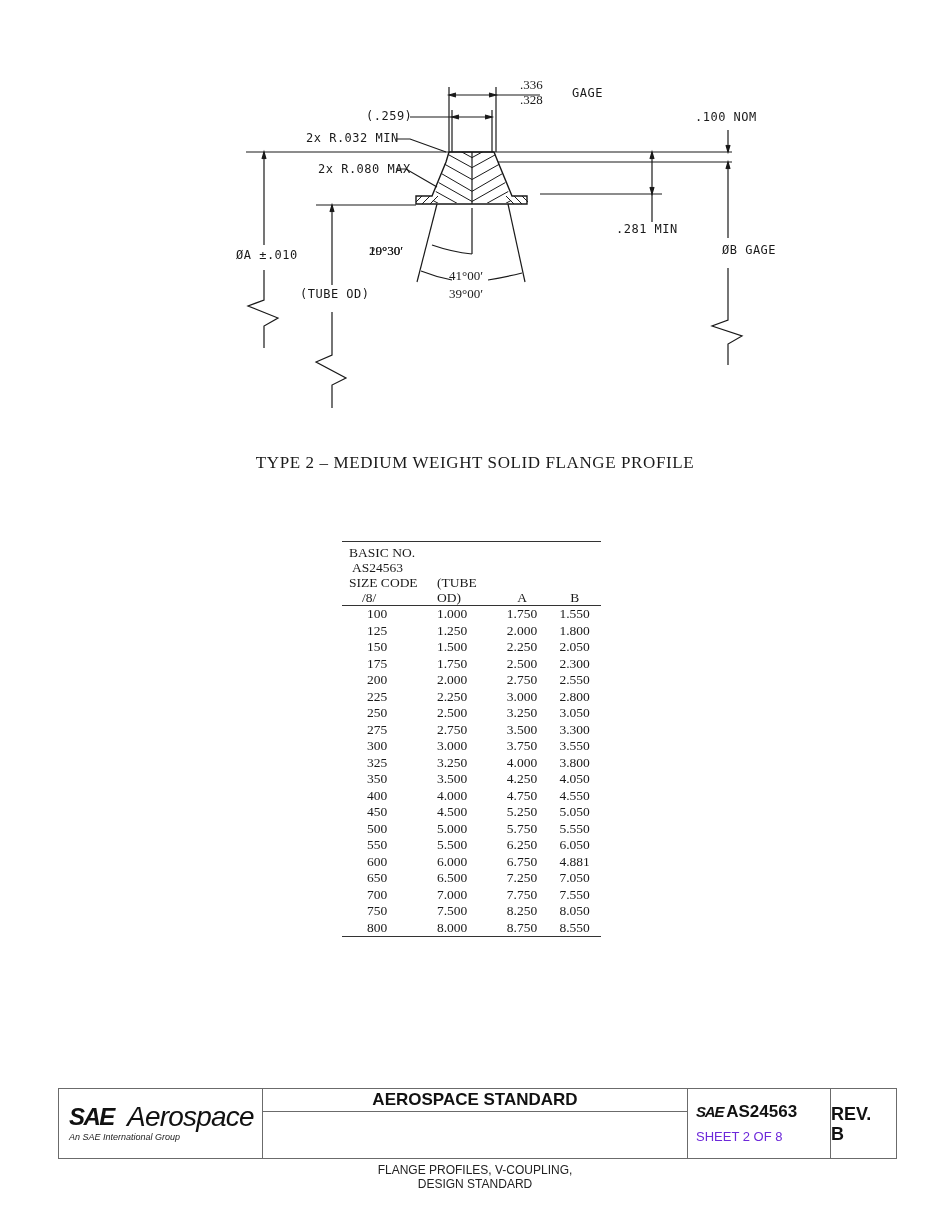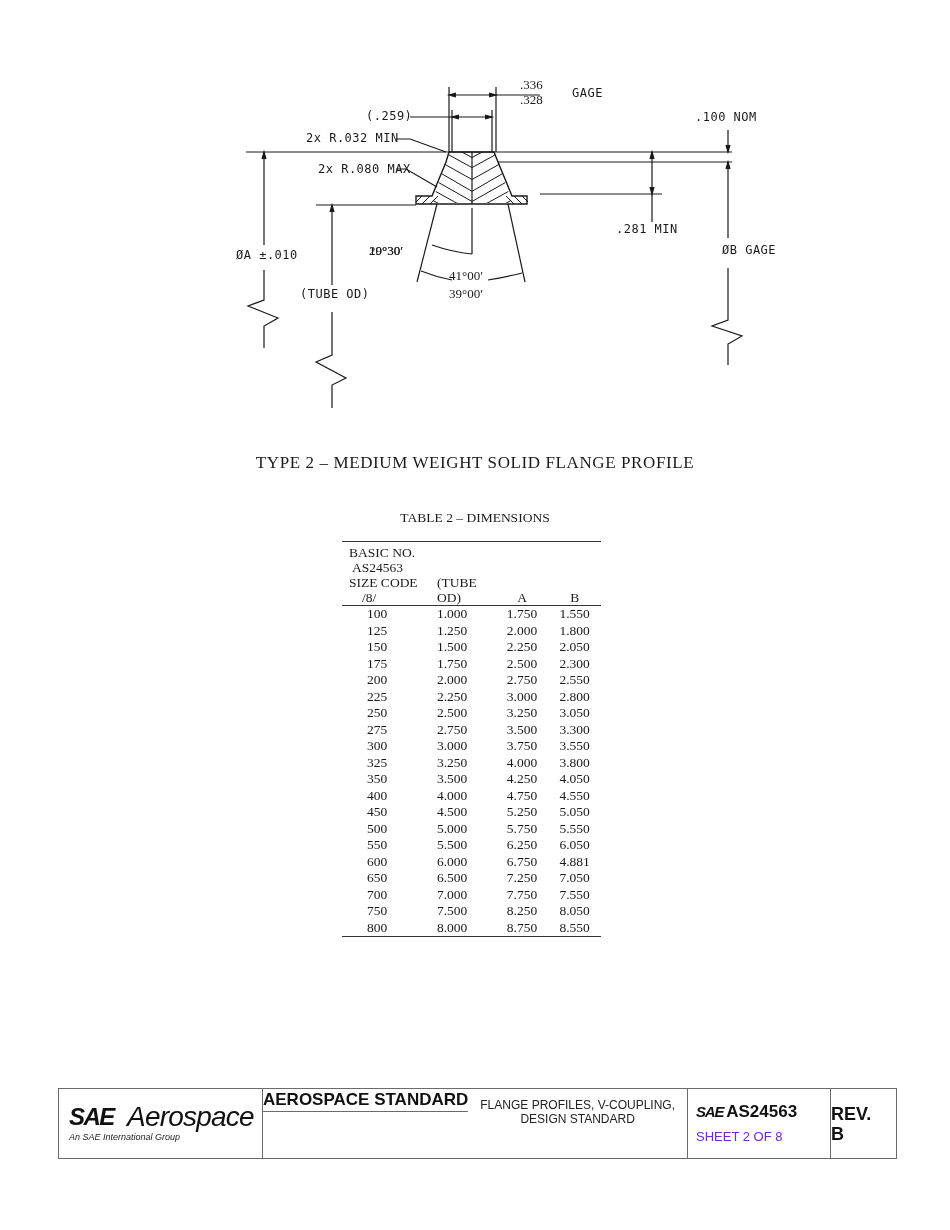--- a/index.html
+++ b/index.html
@@ -35,21 +35,21 @@
 
   
   .title-block { position: absolute; left: 58px; top: 1088px; width: 839px; height: 71px;
     border: 1px solid #6b6b6b; box-sizing: border-box; display: flex; font-family: "Liberation Sans", sans-serif; }
   .tb-logo { width: 203px; border-right: 1px solid #6b6b6b; position: relative; }
   .tb-logo .sae { position: absolute; left: 10px; top: 14px; font-family: "Liberation Sans", sans-serif;
     font-weight: bold; font-style: italic; font-size: 24px; letter-spacing: -1.5px; color: #111; }
   .tb-logo .aero { position: absolute; left: 68px; top: 12px; font-family: "Liberation Sans", sans-serif;
     font-style: italic; font-size: 28px; font-weight: normal; letter-spacing: -0.8px; color: #111; }
   .tb-logo .group { position: absolute; left: 10px; top: 43px; font-style: italic; font-size: 9px; color: #222; }
-  .tb-mid { width: 424px; border-right: 1px solid #6b6b6b; display: flex; flex-direction: row; }
+  .tb-mid { width: 424px; border-right: 1px solid #6b6b6b; display: flex; flex-direction: column; gap: 42px; }
   .tb-mid .std { height: 22px; border-bottom: 1px solid #6b6b6b; text-align: center; font-weight: bold; font-size: 17px; line-height: 22px; color: #111; }
   .tb-mid .desc { flex: 1; text-align: center; font-size: 12px; line-height: 14px; padding-top: 9px; color: #222; }
   .tb-doc { width: 142px; border-right: 1px solid #6b6b6b; position: relative; }
   .tb-doc .docno { position: absolute; left: 8px; top: 13px; font-weight: bold; font-size: 17px; color: #111; white-space: nowrap; }
   .tb-doc .docno .sae-small { font-style: italic; font-size: 15px; letter-spacing: -1.2px; margin-right: 3px; }
   .tb-doc .sheet { position: absolute; left: 8px; top: 40px; font-size: 13px; color: #6d28d9; white-space: nowrap; }
   .tb-rev { flex: 1; text-align: left; font-weight: bold; font-size: 18px; line-height: 20px; padding-top: 15px; color: #111; }
 </style>
 </head>
 <body>
@@ -169,21 +169,20 @@
     <span class="dlabel serif" style="left:369px; top:243px;">19°30′</span>
     <span class="dlabel serif" style="left:449px; top:268px;">41°00′</span>
     <span class="dlabel serif" style="left:449px; top:286px;">39°00′</span>
     <span class="dlabel" style="left:236px; top:248px;">ØA ±.010</span>
     <span class="dlabel" style="left:300px; top:287px;">(TUBE OD)</span>
     <span class="dlabel" style="left:698px; top:243px;margin-left:24px;">ØB GAGE</span>
   </div>
 
   <div class="figure-caption">TYPE 2 –  MEDIUM WEIGHT SOLID FLANGE PROFILE</div>
 
-  <div class="table-title">TABLE 2 – DIMENSIONS</div>
 
   <table class="dim-table">
     <thead>
       <tr>
         <th class="c0">
           <span class="th-sub">BASIC NO.</span>
           <span class="th-sub" style="padding-left:3px;">AS24563</span>
           <span class="th-sub">SIZE CODE</span>
           <span class="th-sub center">/8/</span>
         </th>

